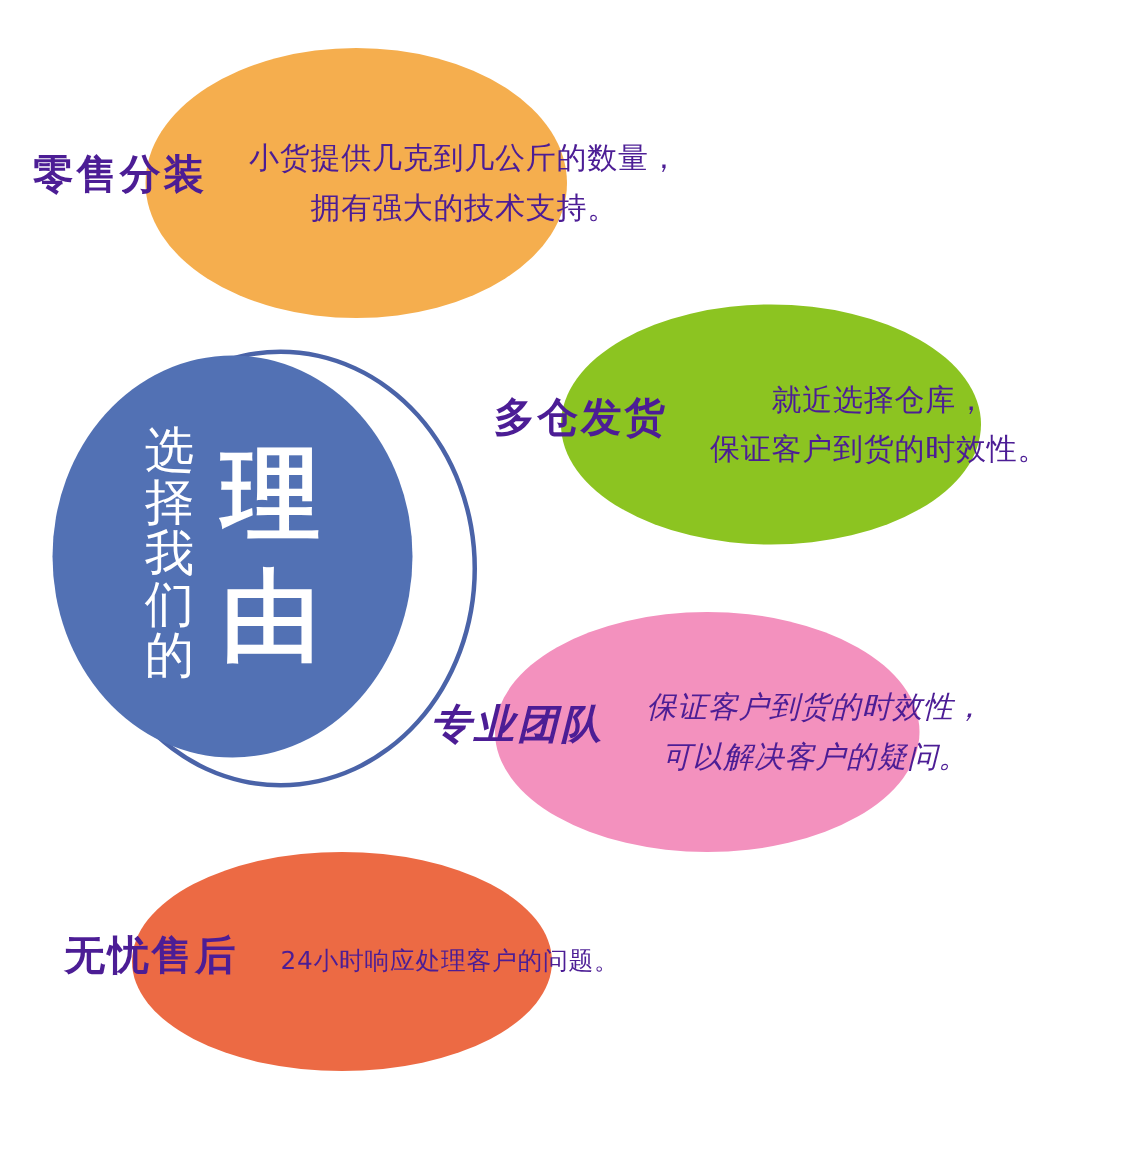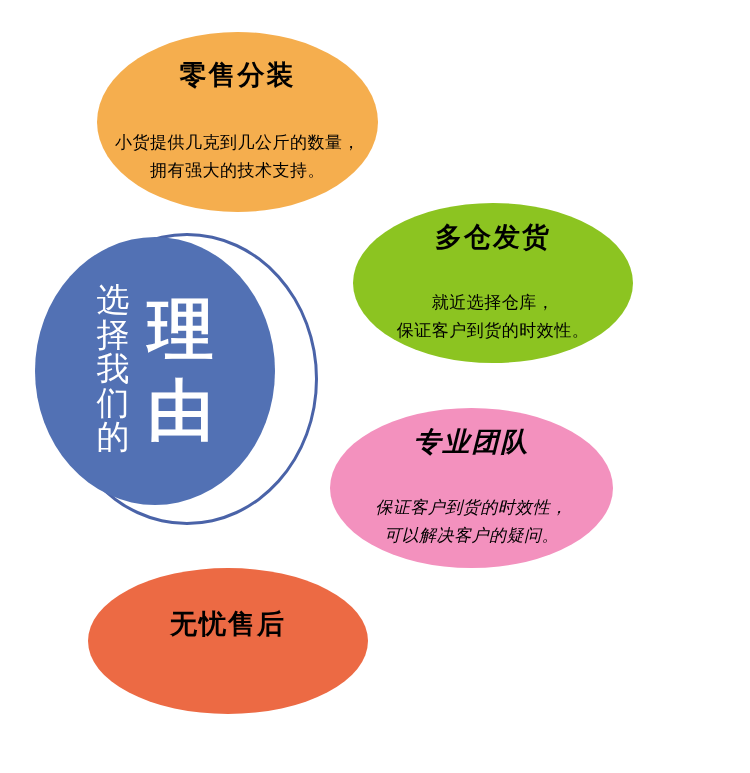--- a/index.html
+++ b/index.html
@@ -17,57 +17,57 @@
     height: 773px;
     background: #ffffff;
     overflow: hidden;
   }
 
   
   .bubble {
     position: absolute;
     border-radius: 50%;
     display: flex;
-    flex-direction: column;
+    flex-direction: row;
     align-items: center;
     justify-content: center;
     text-align: center;
-    color: #000000;
+    color: #4c1d95;
     box-sizing: border-box;
     gap: 28px;
   }
   .bubble .b-title {
     font-size: 27px;
     font-weight: 700;
     letter-spacing: 2px;
     line-height: 1.1;
     margin: 0 0 9px 0;
     white-space: nowrap;
   }
   .bubble .b-body {
-    font-size: 17px;
+    font-size: 20px;
     font-weight: 500;
     line-height: 1.65;
     letter-spacing: 0.5px;
     white-space: nowrap;
   }
   .bubble .b-body .b-line {
     display: block;
   }
 
   
   #bubble-retail {           
     left: 97px;  top: 32px;
     width: 281px; height: 180px;
     background: #F5AE4E;
   }
   #bubble-retail .b-title { margin-bottom: 11px; }
 
   #bubble-warehouse {        
-    left: 353px; top: 203px;
+    left: 374px; top: 203px;
     width: 280px; height: 160px;
     background: #8CC421;
   }
 
   #bubble-team {             
     left: 330px; top: 408px;
     width: 283px; height: 160px;
     background: #F391BE;
     font-style: italic;
   }
@@ -170,20 +170,21 @@
     <div class="b-title">专业团队</div>
     <div class="b-body">
       <span class="b-line">保证客户到货的时效性，</span>
       <span class="b-line">可以解决客户的疑问。</span>
     </div>
   </div>
 
   <div class="bubble" id="bubble-service">
     <div class="b-title">无忧售后</div>
     <div class="b-body">
+      <span class="b-line">24小时响应处理客户的问题。</span>
     </div>
   </div>
 
   <div id="center-badge">
     <div id="center-ring"></div>
     <div id="center-disc"></div>
     <div id="center-text">
       <div class="v-col" id="center-main">
           <span class="v-ch">理</span>
           <span class="v-ch">由</span>

